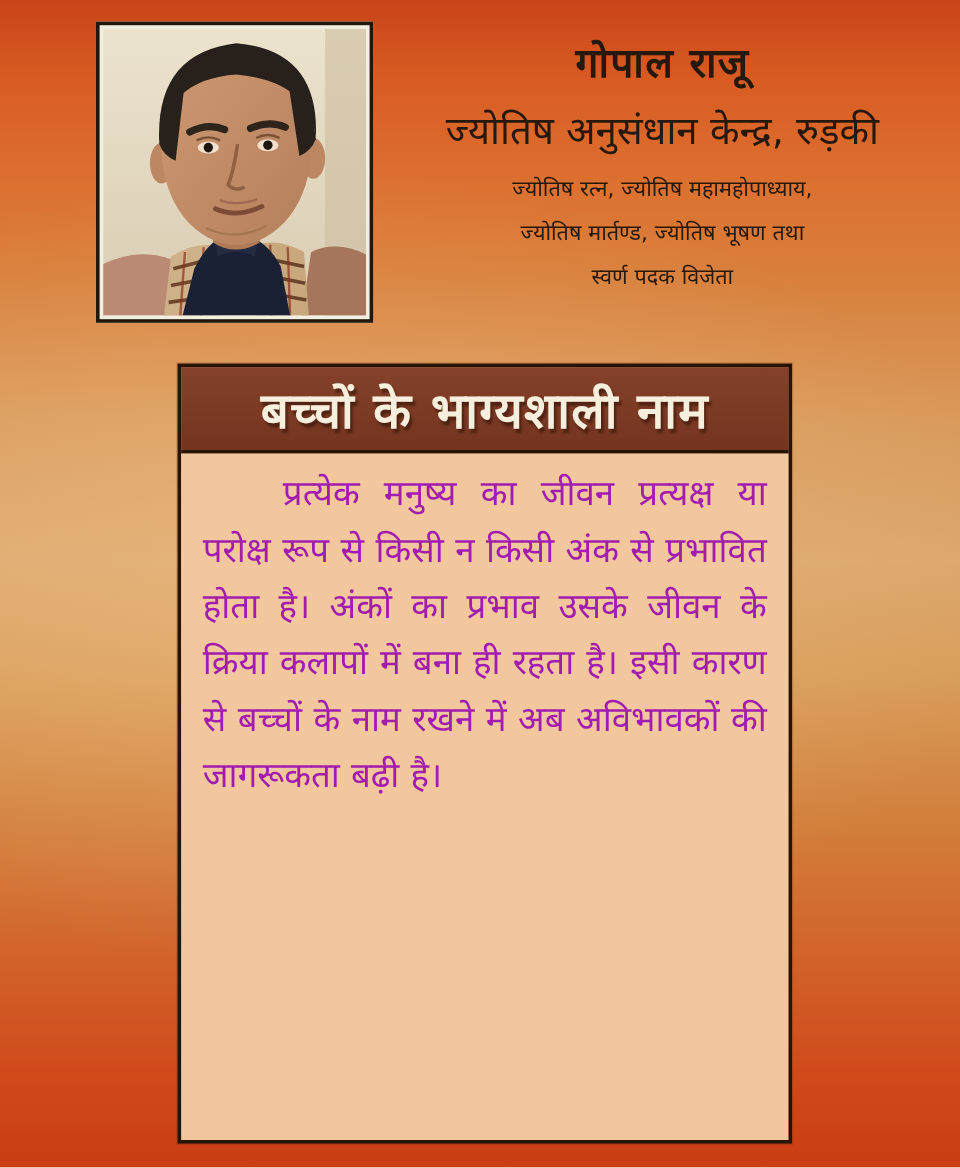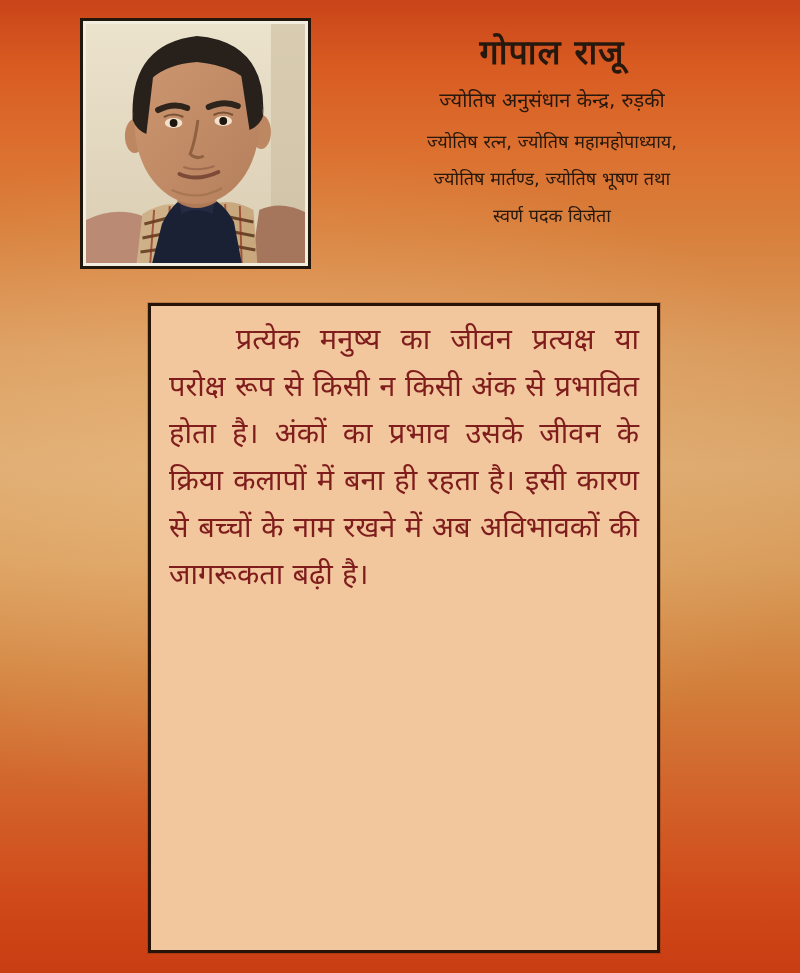--- a/index.html
+++ b/index.html
@@ -31,21 +31,21 @@
   
   .author-block {
     position:absolute; left:312px; top:28px; width:480px;
     text-align:center; color:#27180e;
   }
   .author-name {
     font-size:34px; font-weight:bold; letter-spacing:1px;
     margin-bottom:12px;
   }
   .author-affiliation {
-    font-size:20px; margin-bottom:10px;text-align:center;
+    font-size:32px; margin-bottom:10px;text-align:center;
   }
   .author-title-line {
     font-size:18px; line-height:37px;
   }
 
   
   .info-box {
     position:absolute; left:148px; top:303px;
     width:512px; height:650px;
     border:3px solid #271409;
@@ -60,21 +60,21 @@
   }
   .box-heading {
     color:#f6efdd;
     font-size:41px; font-weight:bold; letter-spacing:1px;
     text-shadow:2px 3px 2px rgba(44,14,4,0.55);
   }
   .box-body {
     flex:1;
     background:#f2c79e;
     padding:10px 18px 8px 18px;
-    color:#7f1d1d;
+    color:#a21caf;
   }
   .box-body p {
     font-size:29px;
     line-height:47px;
     text-align:justify;
     text-indent:2.3em;
   }
 </style>
 </head>
 <body>
@@ -142,18 +142,21 @@
 
   <div class="author-block">
     <div class="author-name">गोपाल राजू</div>
     <div class="author-affiliation">ज्योतिष अनुसंधान केन्द्र, रुड़की</div>
     <div class="author-title-line">ज्योतिष रत्न, ज्योतिष महामहोपाध्याय,</div>
     <div class="author-title-line">ज्योतिष मार्तण्ड, ज्योतिष भूषण तथा</div>
     <div class="author-title-line">स्वर्ण पदक विजेता</div>
   </div>
 
   <div class="info-box">
+    <div class="box-header">
+      <span class="box-heading">बच्चों के भाग्यशाली नाम</span>
+    </div>
     <div class="box-body">
       <p>प्रत्येक मनुष्य का जीवन प्रत्यक्ष या परोक्ष रूप से किसी न किसी अंक से प्रभावित होता है। अंकों का प्रभाव उसके जीवन के क्रिया कलापों में बना ही रहता है। इसी कारण से बच्चों के नाम रखने में अब अविभावकों की जागरूकता बढ़ी है।</p>
     </div>
   </div>
 
 </div>
 
 </body></html>

